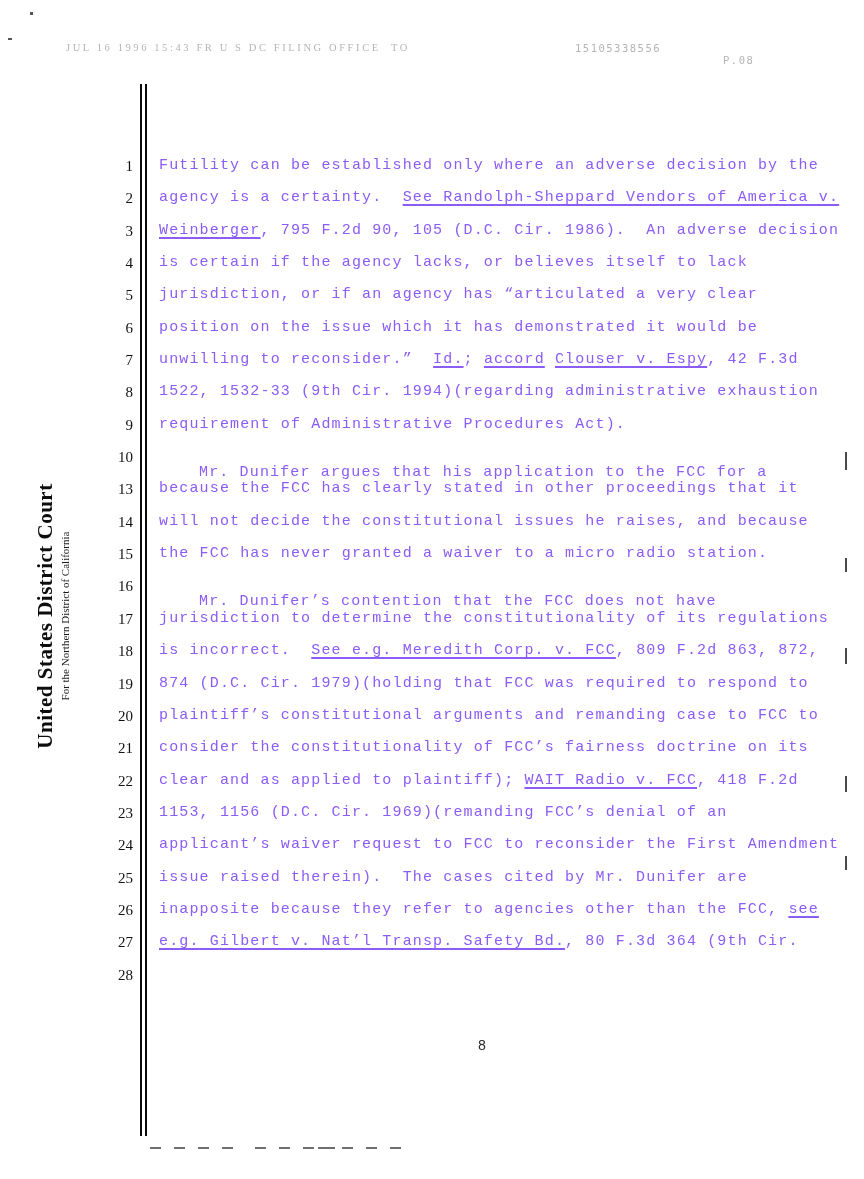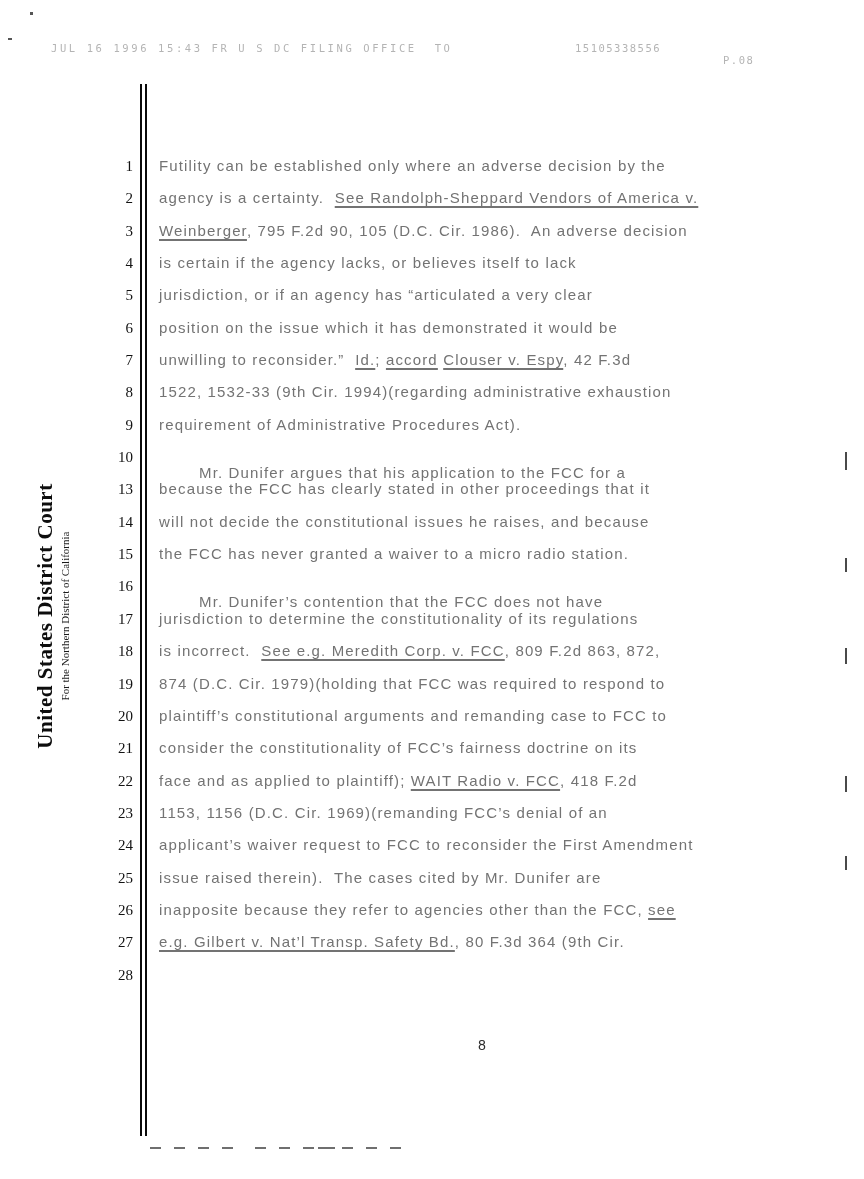--- a/index.html
+++ b/index.html
@@ -11,21 +11,21 @@
     font-family:"Liberation Mono", monospace;
   }
   
   .fax-header{
     position:absolute;top:42px;left:0;width:864px;height:16px;
     color:#9b9b9b;opacity:.75;
     font-family:"DejaVu Sans Mono", monospace;
     font-size:10.5px;letter-spacing:2.6px;white-space:pre;
   }
   .fax-header span{position:absolute;top:0;}
-  .fh-left{left:51px;}
+  .fh-left{left:66px;font-family:Liberation Serif, serif;}
   .fh-num{left:575px;letter-spacing:1.5px;}
   .fh-code{left:723px;letter-spacing:1.5px;margin-top:12px;}
 
   
   .sidebar{
     position:absolute;left:-90px;top:588px;width:300px;height:56px;
     transform:rotate(-90deg);
     text-align:center;
     font-family:"Liberation Serif", serif;
     color:#0d0d0d;
@@ -46,22 +46,22 @@
   .line-row{
     display:flex;height:32.35px;line-height:32.35px;white-space:pre;
   }
   .line-num{
     width:40px;text-align:right;flex:0 0 40px;
     font-family:"Liberation Serif", serif;
     font-size:15px;color:#121212;
   }
   .line-txt{
     padding-left:26px;
-    font-family:Liberation Sans, sans-serif;
-    font-size:15px;letter-spacing:1.15px;color:#737373;
+    font-family:Liberation Mono, monospace;
+    font-size:15px;letter-spacing:1.15px;color:#8b5cf6;
   }
   .line-txt.indent{padding-left:66px;margin-top:16px;}
   .line-txt .u{
     text-decoration:underline;
     text-decoration-thickness:1.5px;
     text-underline-offset:3px;
   }
 
   .page-number{
     position:absolute;left:472px;top:1038px;width:20px;
@@ -109,21 +109,21 @@
     <div class="line-row"><span class="line-num">10</span><span class="line-txt indent"><span>Mr. Dunifer argues that his application to the FCC for a</span></span></div>
     <div class="line-row"><span class="line-num">13</span><span class="line-txt"><span>because the FCC has clearly stated in other proceedings that it</span></span></div>
     <div class="line-row"><span class="line-num">14</span><span class="line-txt"><span>will not decide the constitutional issues he raises, and because</span></span></div>
     <div class="line-row"><span class="line-num">15</span><span class="line-txt"><span>the FCC has never granted a waiver to a micro radio station.</span></span></div>
     <div class="line-row"><span class="line-num">16</span><span class="line-txt indent"><span>Mr. Dunifer’s contention that the FCC does not have</span></span></div>
     <div class="line-row"><span class="line-num">17</span><span class="line-txt"><span>jurisdiction to determine the constitutionality of its regulations</span></span></div>
     <div class="line-row"><span class="line-num">18</span><span class="line-txt"><span>is incorrect.  </span><span class="u">See e.g. Meredith Corp. v. FCC</span><span>, 809 F.2d 863, 872,</span></span></div>
     <div class="line-row"><span class="line-num">19</span><span class="line-txt"><span>874 (D.C. Cir. 1979)(holding that FCC was required to respond to</span></span></div>
     <div class="line-row"><span class="line-num">20</span><span class="line-txt"><span>plaintiff’s constitutional arguments and remanding case to FCC to</span></span></div>
     <div class="line-row"><span class="line-num">21</span><span class="line-txt"><span>consider the constitutionality of FCC’s fairness doctrine on its</span></span></div>
-    <div class="line-row"><span class="line-num">22</span><span class="line-txt"><span>face and as applied to plaintiff); </span><span class="u">WAIT Radio v. FCC</span><span>, 418 F.2d</span></span></div>
+    <div class="line-row"><span class="line-num">22</span><span class="line-txt"><span>clear and as applied to plaintiff); </span><span class="u">WAIT Radio v. FCC</span><span>, 418 F.2d</span></span></div>
     <div class="line-row"><span class="line-num">23</span><span class="line-txt"><span>1153, 1156 (D.C. Cir. 1969)(remanding FCC’s denial of an</span></span></div>
     <div class="line-row"><span class="line-num">24</span><span class="line-txt"><span>applicant’s waiver request to FCC to reconsider the First Amendment</span></span></div>
     <div class="line-row"><span class="line-num">25</span><span class="line-txt"><span>issue raised therein).  The cases cited by Mr. Dunifer are</span></span></div>
     <div class="line-row"><span class="line-num">26</span><span class="line-txt"><span>inapposite because they refer to agencies other than the FCC, </span><span class="u">see</span></span></div>
     <div class="line-row"><span class="line-num">27</span><span class="line-txt"><span class="u">e.g. Gilbert v. Nat’l Transp. Safety Bd.</span><span>, 80 F.3d 364 (9th Cir.</span></span></div>
     <div class="line-row"><span class="line-num">28</span><span class="line-txt"></span></div>
   </div>
 
 <div class="page-number">8</div>
 

